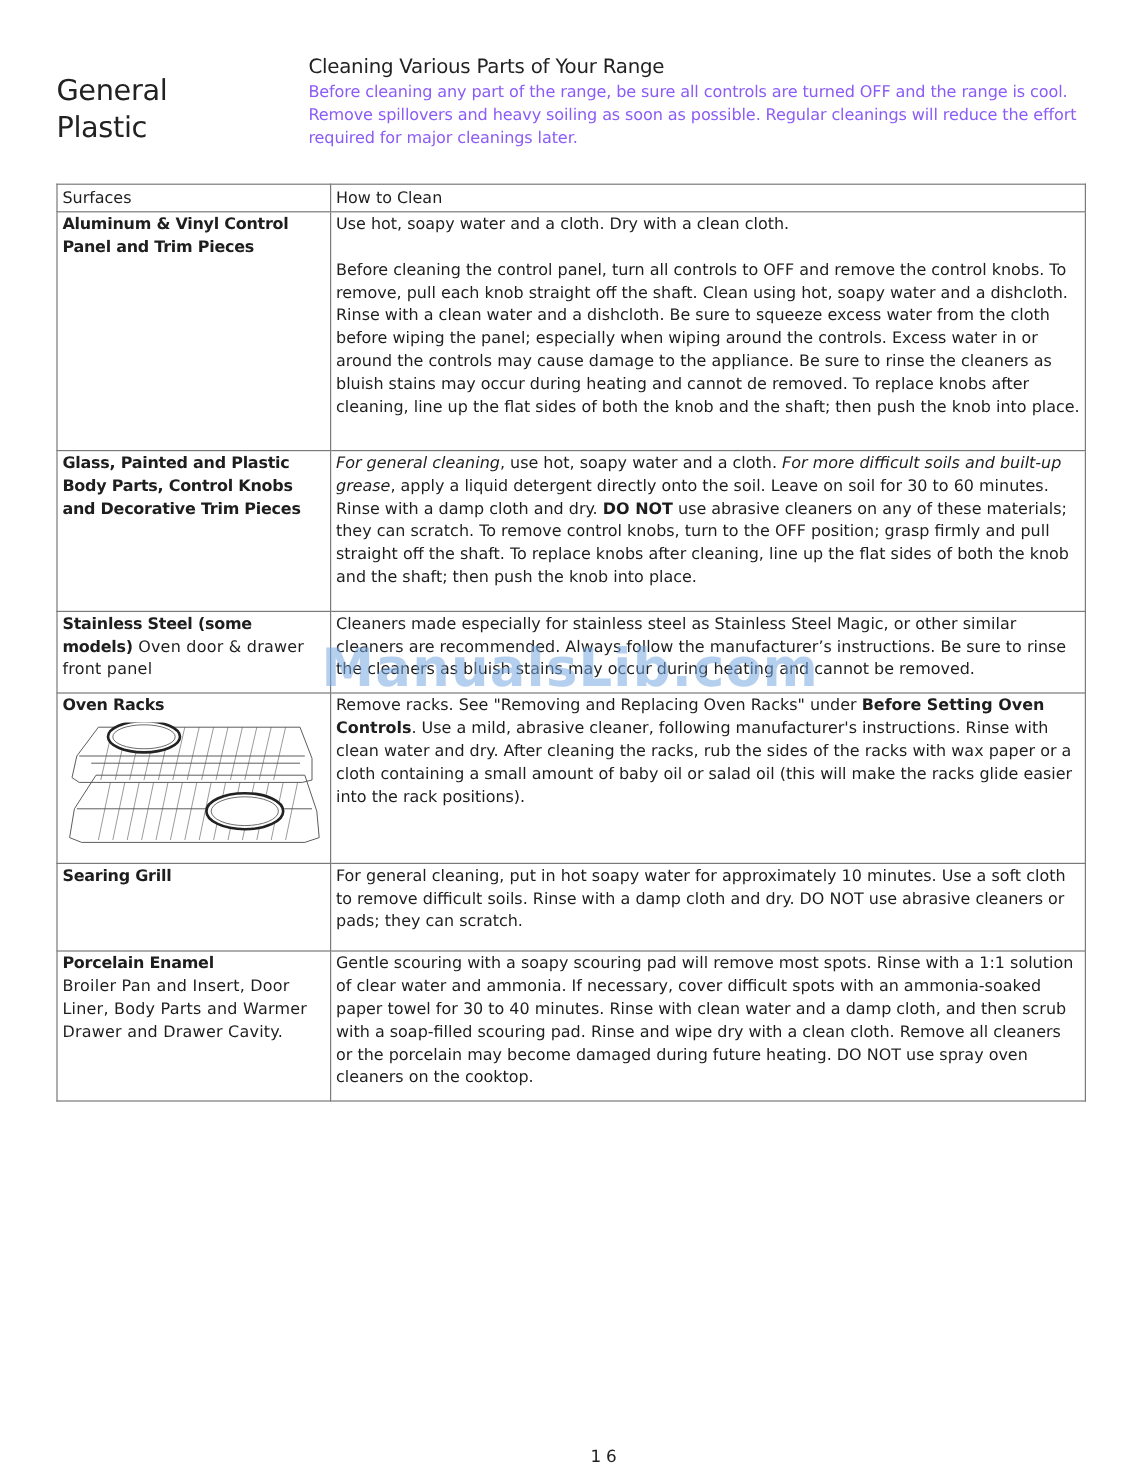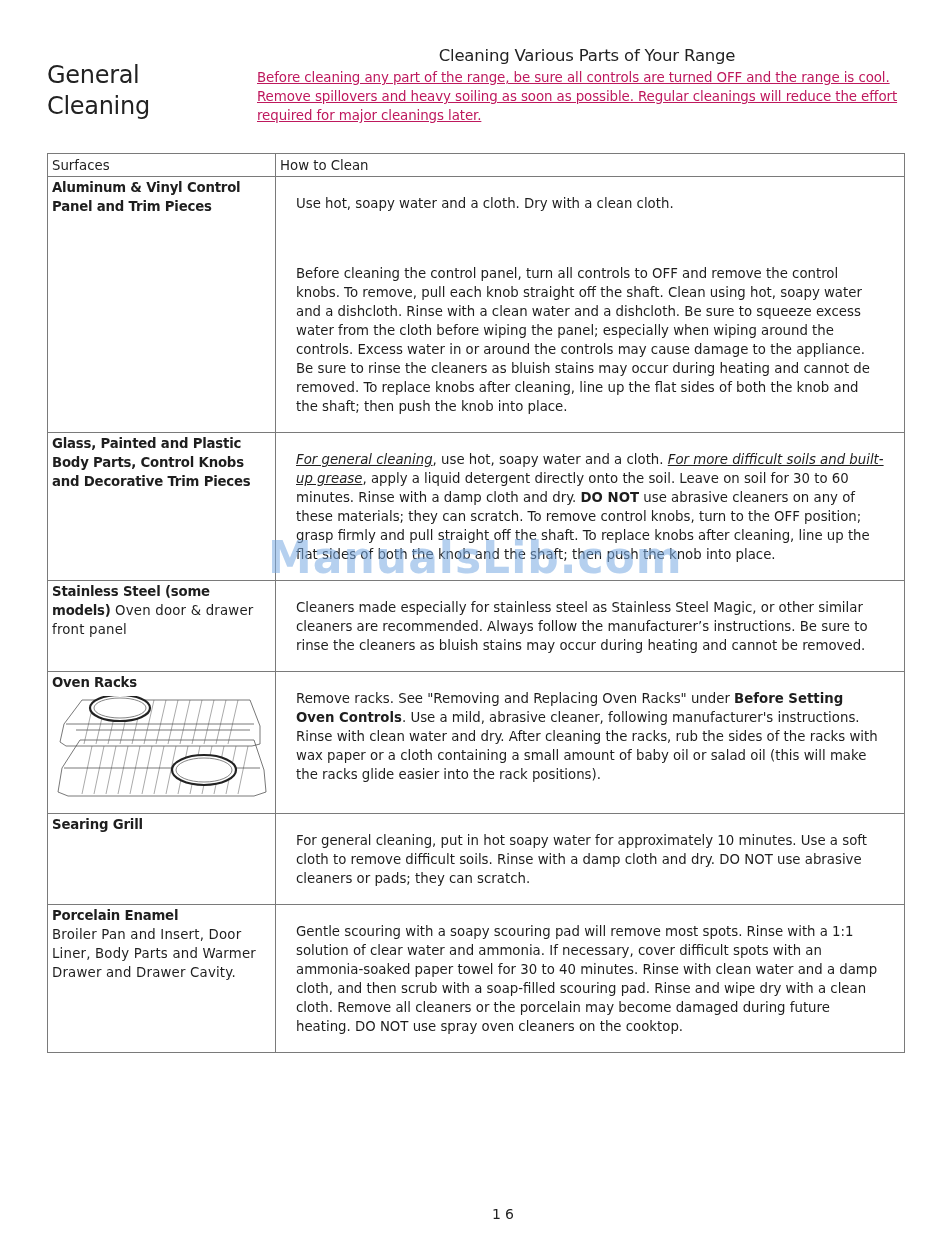--- a/index.html
+++ b/index.html
@@ -10,44 +10,43 @@
   .section-title {
     position: absolute; left: 47px; top: 44px; width: 200px;
     font-size: 24px; line-height: 31px; font-weight: normal; color: #222;
     letter-spacing: -0.3px;
   }
   .intro {
     position: absolute; left: 257px; top: 45px; width: 660px;
   }
   .intro-heading {
     font-size: 16.5px; line-height: 22px; color: #222; margin: 0 0 1px 0;
-    letter-spacing: -0.2px; font-weight: normal; text-align: center;
+    letter-spacing: -0.2px; font-weight: normal;
   }
   .intro-text {
-    font-size: 13.4px; line-height: 19px; color: #be185d; margin: 0;
+    font-size: 13.4px; line-height: 19px; color: #8b5cf6; margin: 0;
     letter-spacing: -0.1px;
-    text-decoration: underline;
   }
   table.clean {
     position: absolute; left: 47px; top: 153px; width: 857px;
     border-collapse: collapse; table-layout: fixed;
     font-size: 13.3px; line-height: 19px; color: #1e1e1e;
   }
   table.clean td, table.clean th {
     border: 1px solid #7a7a7a; vertical-align: top; text-align: left;
     padding: 1px 4px 0 4px; font-weight: normal;
   }
   table.clean col.c1 { width: 228px; }
   table.clean col.c2 { width: 629px; }
   table.clean th { height: 20px; padding-top: 2px; }
   .surface-bold { color: #1e1e1e; font-weight: 700; letter-spacing: -0.2px; }
   .surface-reg { letter-spacing: 0.2px; }
-  .para { margin: 16px; }
+  .para { margin: 0; }
   .gap { height: 19px; }
-  em { font-style: italic; text-decoration: underline; }
+  em { font-style: italic; }
   b.kw { font-weight: 700; }
   .r1 td { height: 197px; }
   .r2 td { height: 132px; padding-top: 8px; }
   .r3 td { height: 66px; padding-top: 8px; }
   .r4 td { height: 140px; padding-top: 8px; }
   .r5 td { height: 71px; padding-top: 8px; }
   .r6 td { height: 123px; padding-top: 8px; }
   .rack-illustration { display: block; margin: 4px 0 0 2px; }
   .watermark {
     position: absolute; left: 268px; top: 528px; width: 440px; height: 60px;
@@ -58,21 +57,21 @@
   .page-number {
     position: absolute; left: 0; width: 950px; top: 1206px; text-align: center;
     font-size: 14px; letter-spacing: 4px; color: #222; padding-left: 30px;
   }
 </style>
 </head>
 <body>
 
 <h1 class="section-title">
   <span>General</span><br>
-  <span>Cleaning</span>
+  <span>Plastic</span>
 </h1>
 
 <div class="intro">
   <h2 class="intro-heading">Cleaning Various Parts of Your Range</h2>
   <p class="intro-text">Before cleaning any part of the range, be sure all controls are turned OFF and the range is cool. Remove spillovers and heavy soiling as soon as possible. Regular cleanings will reduce the effort required for major cleanings later.</p>
 </div>
 
 <table class="clean">
   <colgroup>
       <col class="c1">

